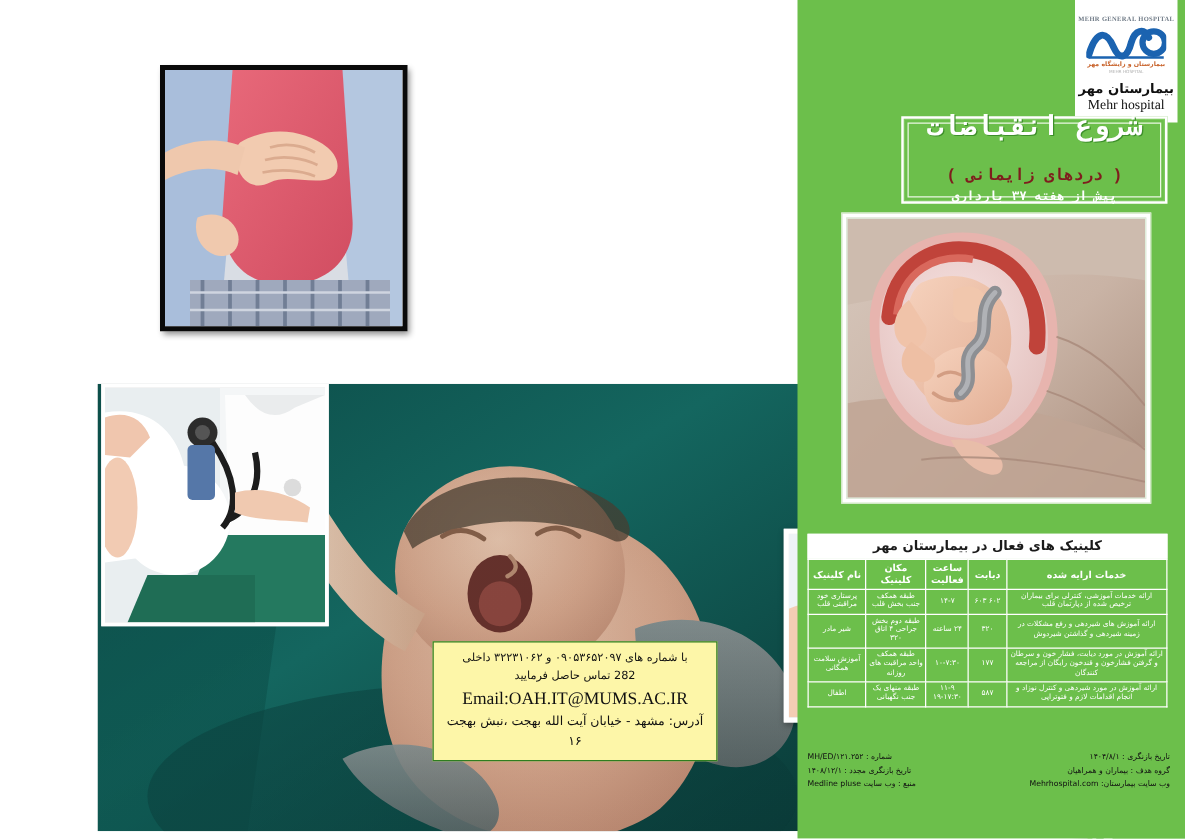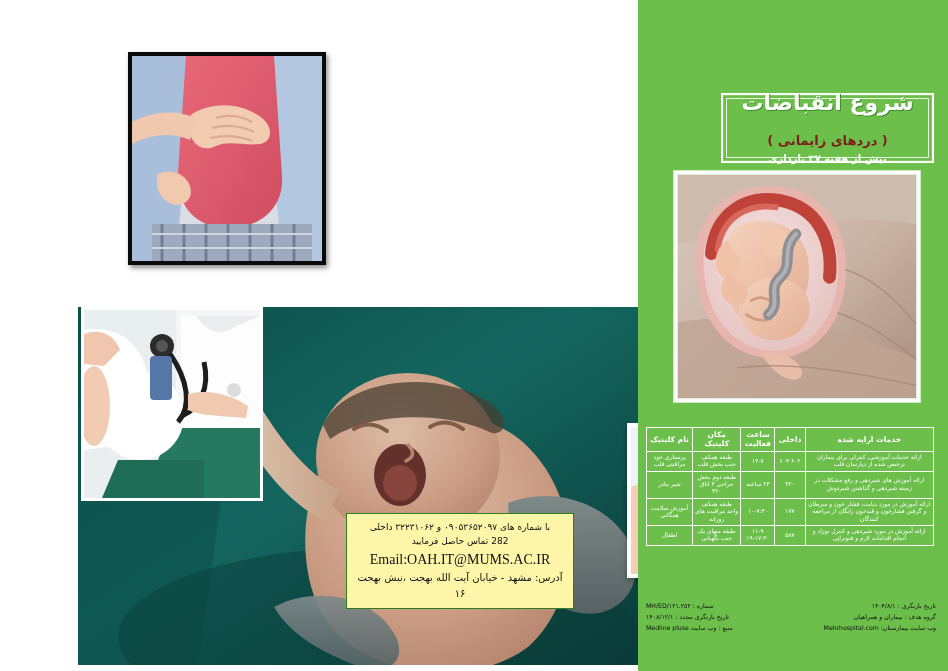--- a/index.html
+++ b/index.html
@@ -33,21 +33,21 @@
   .logo-fa{font-size:10.5px;font-weight:bold;color:#111;text-align:center;margin-top:6px;
            letter-spacing:.5px;}
   .logo-en{font-family:"Liberation Serif",serif;font-size:11px;color:#111;text-align:center;
            direction:ltr;margin-top:1px;}
 
   
   .title-banner{position:absolute;top:93px;right:14px;width:213px;height:70px;
                 background:#6cbf4b;border:2px solid #ffffff;box-sizing:border-box;
                 box-shadow:0 0 0 1px #7fca61 inset;}
   .title-inner{position:absolute;inset:3px;border:1px solid #eaf7e3;box-sizing:border-box;
-               display:flex;flex-direction:column;align-items:center;justify-content:center;}
+               display:flex;flex-direction:column;align-items:center;justify-content:center;font-family:Liberation Mono, monospace;}
   .title-main{font-size:22px;font-weight:bold;color:#ffffff;line-height:1.05;
               text-shadow:1px 1px 0 #3d8f2a;}
   .title-sub{font-size:13px;font-weight:bold;color:#7f1d1d;line-height:1.2;margin-top:19px;}
   .title-sub2{font-size:10px;font-weight:bold;color:#ffffff;line-height:1.2;margin-top:4px;}
 
   
   .fetus-frame{position:absolute;top:170px;right:27px;width:248px;height:233px;
                background:#ffffff;padding:3px;box-sizing:border-box;
                border:1px solid #cfe8c3;}
   .fetus-frame2{width:100%;height:100%;border:1px solid #dfeedb;box-sizing:border-box;
@@ -285,20 +285,34 @@
   <div class="edge-shadow"></div>
   <div class="edge-thin2"></div>
   <div class="edge-white2"></div>
   <div class="edge-thin1"></div>
   <div class="edge-white1"></div>
   <div class="edge-wide"></div>
 
   <div class="leftpanel">
     <div class="leftpanel-inner">
 
+      <div class="logo-card">
+        <div class="logo-top">MEHR GENERAL HOSPITAL</div>
+        <div class="logo-mark">
+          <svg viewBox="0 0 64 28" width="64" height="28" aria-hidden="true">
+            <path d="M2 24 C8 4 16 4 22 18 C27 29 33 26 36 14 C39 4 46 2 50 10" stroke="#1b63b0" stroke-width="5.5" fill="none" stroke-linecap="round"></path>
+            <circle cx="54" cy="14" r="9" stroke="#1b63b0" stroke-width="5" fill="none"></circle>
+            <path d="M2 26 L62 26" stroke="#1b63b0" stroke-width="2"></path>
+          </svg>
+        </div>
+        <div class="logo-bottom">بیمارستان و زایشگاه مهر</div>
+        <div class="logo-bottom2">MEHR HOSPITAL</div>
+        <div class="logo-fa">بیمارستان مهر</div>
+        <div class="logo-en">Mehr hospital</div>
+      </div>
 
       <div class="title-banner">
         <div class="title-inner">
           <div class="title-main">شروع انقباضات</div>
           <div class="title-sub">( دردهای زایمانی )</div>
           <div class="title-sub2">پیش از هفته ۳۷ بارداری</div>
         </div>
       </div>
 
       <div class="fetus-frame">
@@ -352,31 +366,32 @@
               <path d="M170 96 C196 104 220 124 242 152"></path>
               <path d="M162 140 C192 150 216 166 242 188"></path>
               <path d="M60 196 C110 190 170 198 242 214"></path>
             </g>
           </svg>
         </div>
       </div>
 
       <div class="tbl-wrap">
         <table class="clinics">
+          <caption>کلینیک های فعال در بیمارستان مهر</caption>
           <colgroup>
             <col class="w-svc">
               <col class="w-ext">
               <col class="w-hrs">
               <col class="w-loc">
               <col class="w-name">
           </colgroup>
           <thead>
             <tr>
               <th>خدمات ارایه شده</th>
-              <th>داخلی</th>
+              <th>دیابت</th>
               <th>ساعت فعالیت</th>
               <th>مکان کلینیک</th>
               <th>نام کلینیک</th>
             </tr>
           </thead>
           <tbody>
             <tr>
               <td class="c-svc">ارائه خدمات آموزشی، کنترلی برای بیماران ترخیص شده از دپارتمان قلب</td>
               <td class="c-num">۶۰۲
 ۶۰۳</td>

